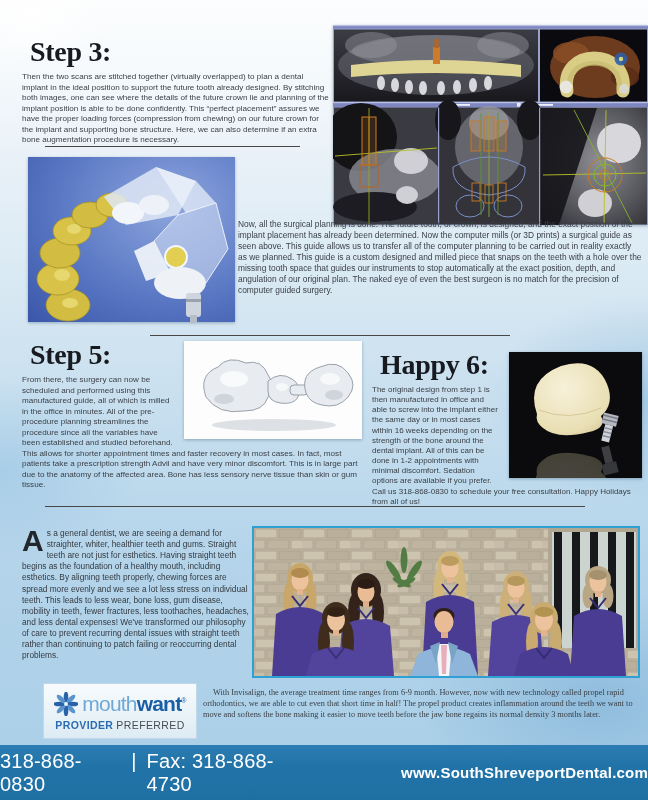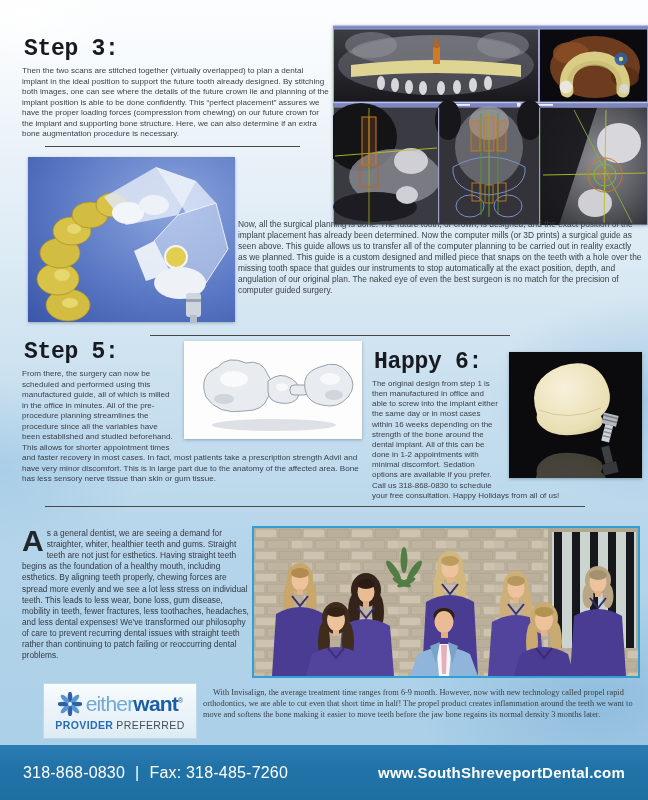--- a/index.html
+++ b/index.html
@@ -8,22 +8,22 @@
     font-family:"Liberation Sans", sans-serif;
     background:
       radial-gradient(120px 70px at 30px 15px, rgba(255,255,255,.9), rgba(255,255,255,0) 70%),
       radial-gradient(230px 150px at 648px 400px, rgba(125,175,215,.45), rgba(125,175,215,0) 70%),
       radial-gradient(200px 130px at 0px 470px, rgba(140,190,225,.45), rgba(140,190,225,0) 70%),
       radial-gradient(260px 160px at 600px 700px, rgba(90,150,200,.35), rgba(90,150,200,0) 70%),
       linear-gradient(180deg,#fcfdfe 0%,#f6fafc 8%,#e9f1f8 20%,#dcebf4 32%,#cee2f0 45%,#c0dbed 58%,#b4d4ea 70%,#abd0e8 92%,#a8cee7 100%);
   }
   .abs{position:absolute;}
   h2.step-title{
-    font-family:Liberation Mono, monospace;font-weight:700;font-size:23px;
-    margin:0 0 4px 2px;color:#171a20;letter-spacing:-0.3px;
+    font-family:Liberation Serif, serif;font-weight:700;font-size:28px;
+    margin:0 0 4px 8px;color:#171a20;letter-spacing:-0.3px;
   }
   .copy{font-size:8.1px;line-height:1.3;color:#3a3f46;margin:0;}
   .rule{position:absolute;height:1px;background:#474747;}
   .float-img{float:right;}
   .panel-shadow{box-shadow:0 1px 3px rgba(30,60,90,.35);}
   
   .inv-panel{
     position:absolute;left:43px;top:683px;width:152px;height:54px;
     background:linear-gradient(180deg,#f7fbfd 0%,#e9f2f8 60%,#dcebf4 100%);
     border:1px solid #c2d8e8;display:flex;flex-direction:column;
@@ -42,21 +42,21 @@
     float:left;font-weight:700;font-size:30px;line-height:24px;
     padding:1px 3px 0 0;color:#22262d;font-family:"Liberation Sans",sans-serif;
   }
   .general-copy{font-size:8.3px;line-height:1.34;color:#343a41;margin:0;}
   
   .footer{
     position:absolute;left:0;top:745px;width:648px;height:55px;
     background:linear-gradient(180deg,#2b7cb2 0%,#2173a7 40%,#1f6fa3 100%);
     display:flex;align-items:center;justify-content:center;gap:58px;color:#ffffff;
   }
-  .footer .contact{font-size:16px;display:flex;gap:10px;letter-spacing:.2px;}
+  .footer .contact{font-size:20px;display:flex;gap:10px;letter-spacing:.2px;}
   .footer .site{font-size:15px;font-weight:700;letter-spacing:.2px;margin-left:32px;}
   .team-frame{
     position:absolute;left:252px;top:526px;width:384px;height:148px;
     border:2px solid #2fa0d4;background:#c3baa6;
   }
   .propel-copy{font-size:8.3px;line-height:1.35;color:#3a3f46;margin:0;text-indent:10px;}
 </style>
 </head>
 <body>
 
@@ -426,31 +426,31 @@
           <ellipse cx="0" cy="-8" rx="2.7" ry="6.8" fill="#5a94cc" transform="rotate(45)"></ellipse>
           <ellipse cx="0" cy="-8" rx="2.7" ry="6.8" fill="#2a62a8" transform="rotate(90)"></ellipse>
           <ellipse cx="0" cy="-8" rx="2.7" ry="6.8" fill="#5a94cc" transform="rotate(135)"></ellipse>
           <ellipse cx="0" cy="-8" rx="2.7" ry="6.8" fill="#2a62a8" transform="rotate(180)"></ellipse>
           <ellipse cx="0" cy="-8" rx="2.7" ry="6.8" fill="#5a94cc" transform="rotate(225)"></ellipse>
           <ellipse cx="0" cy="-8" rx="2.7" ry="6.8" fill="#2a62a8" transform="rotate(270)"></ellipse>
           <ellipse cx="0" cy="-8" rx="2.7" ry="6.8" fill="#5a94cc" transform="rotate(315)"></ellipse>
           <circle cx="0" cy="0" r="2.2" fill="#eef4fa"></circle>
         </g>
       </svg>
-      <div class="inv-word"><span class="w-light">either</span><span class="w-dark">want</span><span class="inv-reg">®</span></div>
+      <div class="inv-word"><span class="w-light">mouth</span><span class="w-dark">want</span><span class="inv-reg">®</span></div>
     </div>
     <div class="inv-badge"><span class="b-bold">PROVIDER</span><span class="b-light">PREFERRED</span></div>
   </div>
 
   <section class="abs" style="left:203px;top:687px;width:430px;font-family:Liberation Serif, serif;">
     <p class="propel-copy">With Invisalign, the average treatment time ranges from 6-9 month. However, now with new technology called propel rapid orthodontics, we are able to cut even that short time in half! The propel product creates inflammation around the teeth we want to move and softens the bone making it easier to move teeth before the jaw bone regains its normal density 3 months later.</p>
   </section>
 
   <div class="footer">
     <div class="contact">
       <span>318-868-0830</span>
       <span>|</span>
-      <span>Fax: 318-485-7260</span>
+      <span>Fax: 318-868-4730</span>
     </div>
     <div class="site">www.SouthShreveportDental.com</div>
   </div>
 
 </div>
 
 </body></html>

